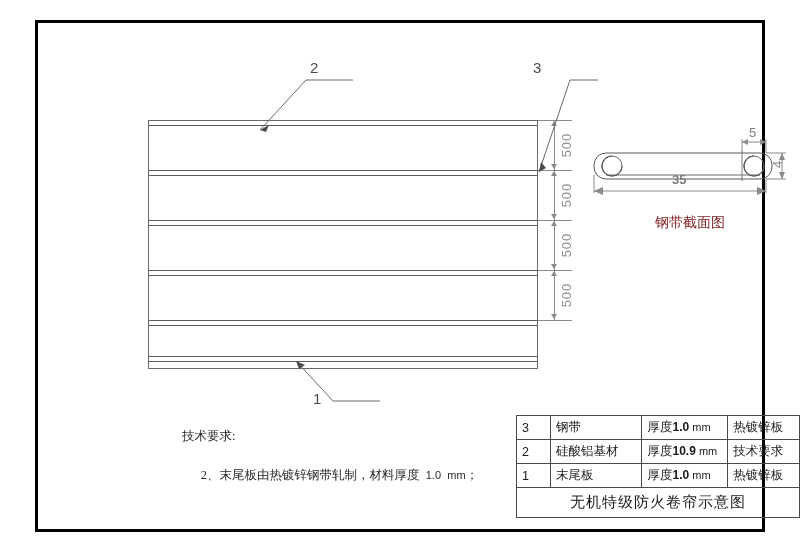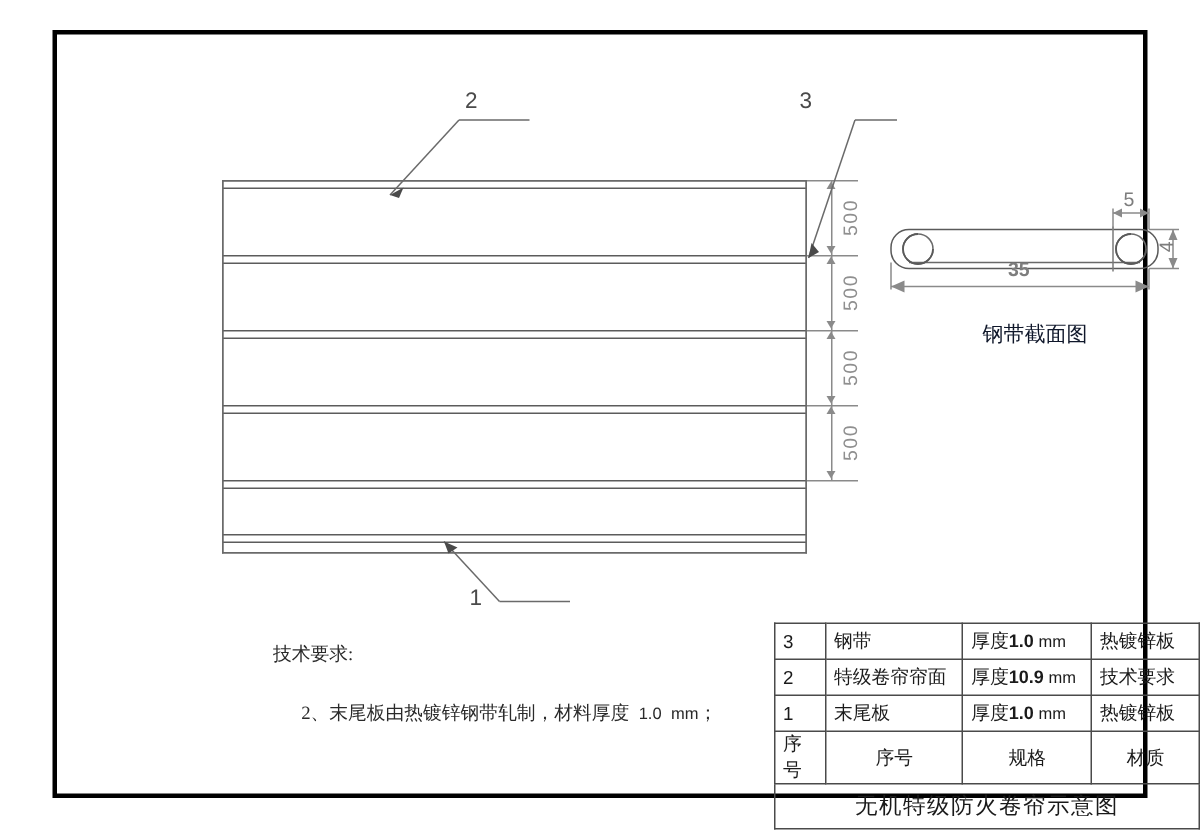--- a/index.html
+++ b/index.html
@@ -152,21 +152,21 @@
     width: 200px;
     height: 105px;
   }
   #section-caption {
     position: absolute;
     left: 552px;
     top: 191px;
     width: 200px;
     text-align: center;
     font-size: 14px;
-    color: #0f172a;
+    color: #7f1d1d;
   }
   .sec-dim {
     position: absolute;
     font-size: 13px;
     color: #7d7d7d;
     font-family: "Liberation Sans", sans-serif;
   }
 
   
   #tech-notes {
@@ -340,35 +340,29 @@
   <table id="parts-table">
     <tbody>
       <tr>
         <td class="c-no">3</td>
         <td class="c-name">钢带</td>
         <td class="c-spec"><span>厚度</span><span class="spec-num">1.0</span>&nbsp;<span class="unit">mm</span></td>
         <td class="c-mat">热镀锌板</td>
       </tr>
       <tr>
         <td class="c-no">2</td>
-        <td class="c-name">特级卷帘帘面</td>
+        <td class="c-name">硅酸铝基材</td>
         <td class="c-spec"><span>厚度</span><span class="spec-num">10.9</span>&nbsp;<span class="unit">mm</span></td>
         <td class="c-mat">技术要求</td>
       </tr>
       <tr>
         <td class="c-no">1</td>
         <td class="c-name">末尾板</td>
         <td class="c-spec"><span>厚度</span><span class="spec-num">1.0</span>&nbsp;<span class="unit">mm</span></td>
         <td class="c-mat">热镀锌板</td>
       </tr>
-      <tr class="header-row">
-        <td class="c-no">序号</td>
-        <td class="c-name">序号</td>
-        <td class="c-spec">规格</td>
-        <td class="c-mat">材质</td>
-      </tr>
       <tr>
         <td class="title-cell" colspan="4">无机特级防火卷帘示意图</td>
       </tr>
     </tbody>
   </table>
 
 </div>
 
 </body></html>

